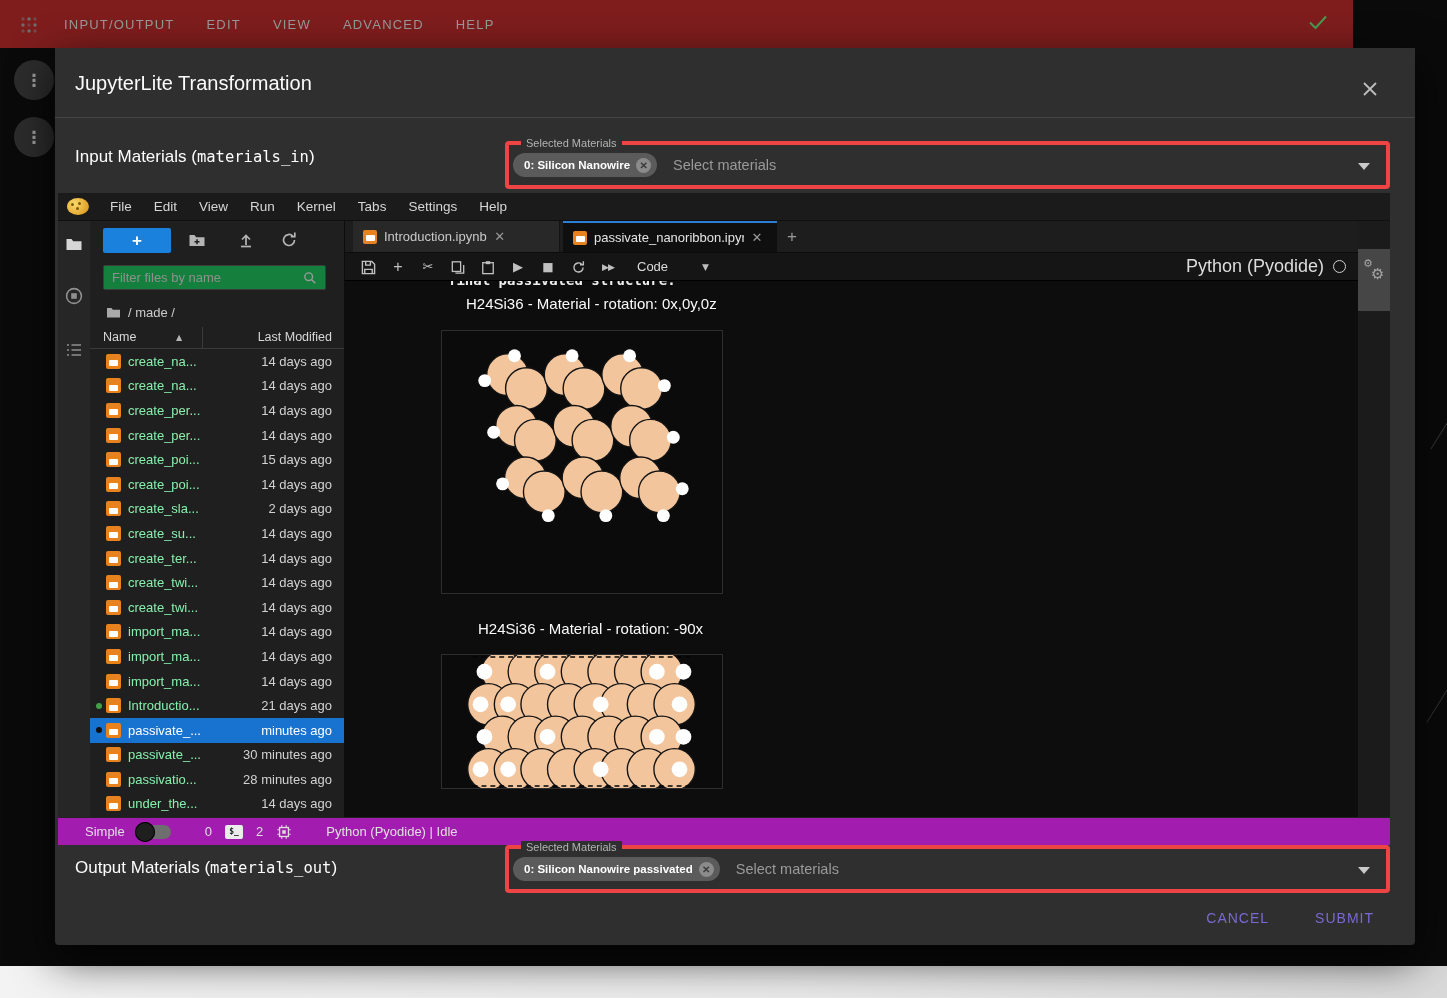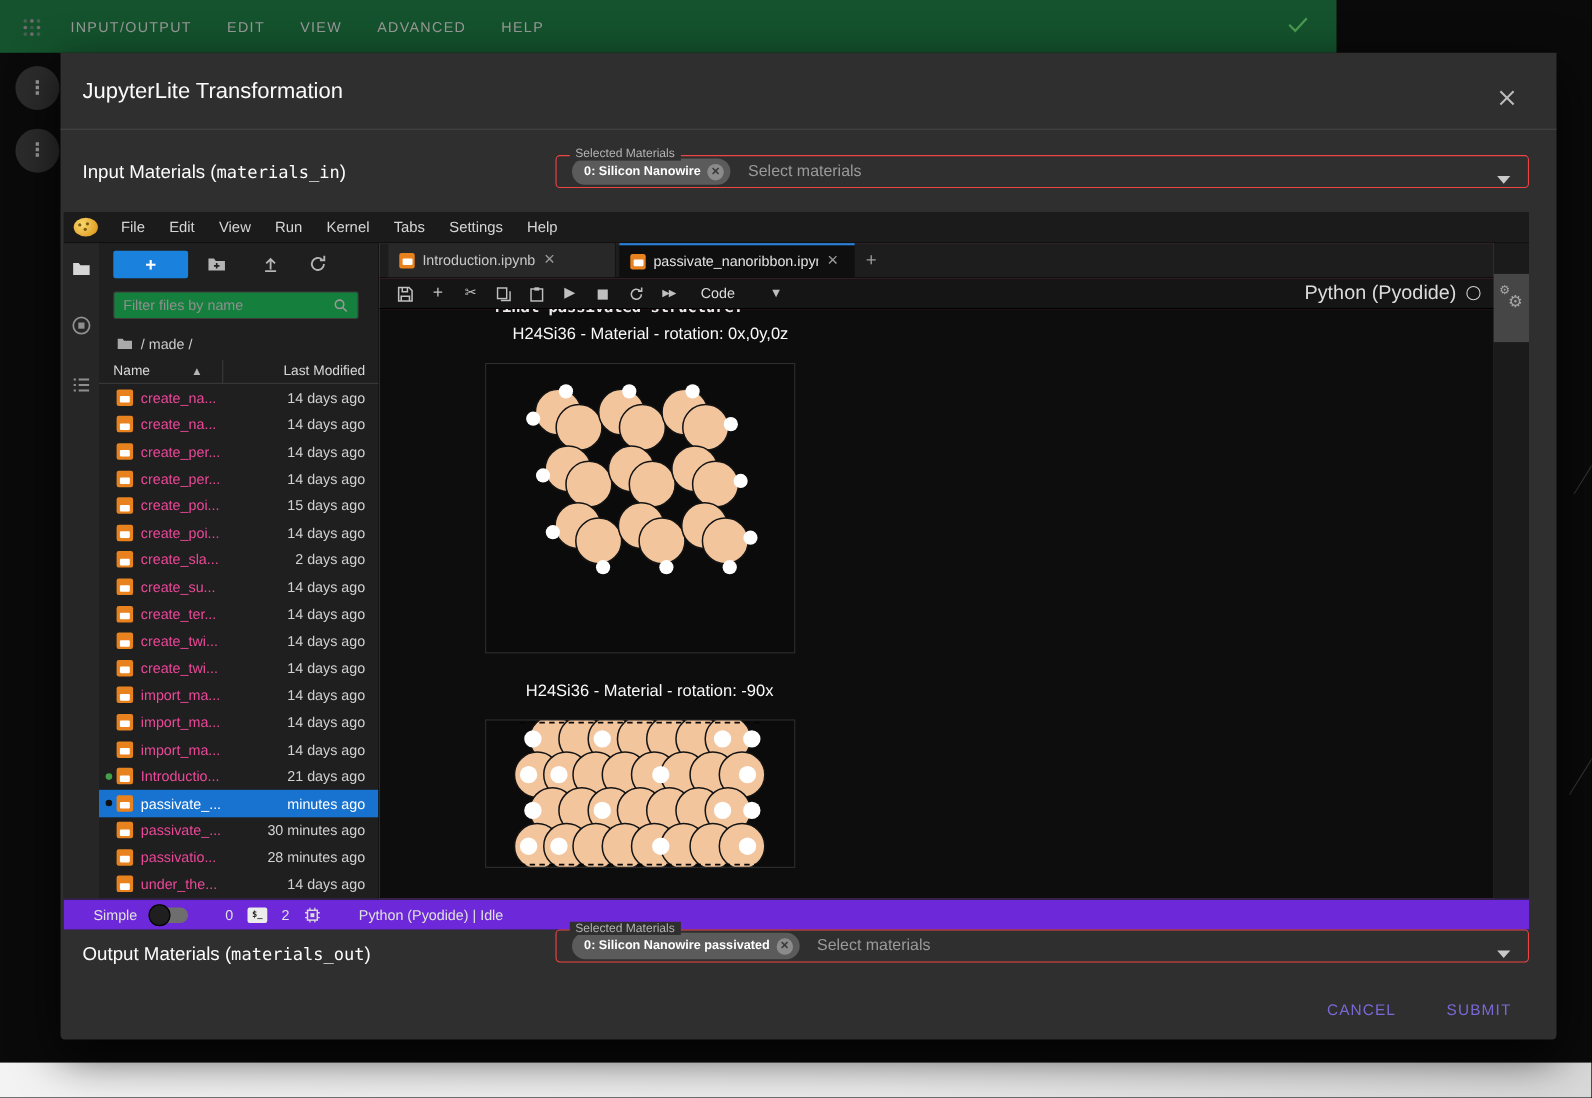--- a/index.html
+++ b/index.html
@@ -5,22 +5,22 @@
   * { margin:0; padding:0; box-sizing:border-box; }
   html,body { background:#000; }
   .canvas {
     position:relative; width:1447px; height:998px; overflow:hidden;
     background:#0a0a0a; font-family:"Liberation Sans", sans-serif;
     -webkit-font-smoothing:antialiased;
   }
   .icon { font-family:"DejaVu Sans", sans-serif; font-style:normal; }
 
   
-  .appbar { position:absolute; left:0; top:0; width:1215px; height:48px;
-    background:#14532d; display:flex; align-items:center; }
+  .appbar { position:absolute; left:0; top:0; width:1353px; height:48px;
+    background:#7f1d1d; display:flex; align-items:center; }
   .appbar nav { display:flex; gap:32px; padding-left:64px; }
   .appbar nav span { font-size:13px; letter-spacing:1.2px; color:#9a9a9a; cursor:default; }
   .apps-grid { position:absolute; left:20px; top:16px; width:18px; height:18px; }
   .check-ok { position:absolute; right:24px; top:13px; }
 
   
   .kebab-fab { position:absolute; width:40px; height:40px; border-radius:50%;
     background:#2c2c2c; color:#9c9c9c; display:flex; align-items:center; justify-content:center;
     font-size:17px; font-weight:bold; }
   .diag-line { position:absolute; height:1px; background:#3f3f3f; opacity:.8; }
@@ -33,22 +33,22 @@
   .dlg-title { position:absolute; left:20px; top:24px; font-size:20px; color:#fbfbfb; }
   .dlg-close { position:absolute; right:34px; top:30px; width:22px; height:22px; color:#bdbdbd; cursor:pointer; }
   .dlg-divider { position:absolute; left:0; top:69px; width:100%; height:1px; background:#454545; }
 
   .section-label { position:absolute; left:20px; font-size:17px; color:#fdfdfd; }
   .section-label .mono { font-family:"DejaVu Sans Mono", monospace; font-size:15.5px; }
   .lbl-in  { top:99px; }
   .lbl-out { top:810px; }
 
   
-  .mat-field { position:absolute; left:450px; width:885px; height:30px;
-    border:1px solid #ef4444; border-radius:4px; display:flex; align-items:center; padding:0 14px; }
+  .mat-field { position:absolute; left:450px; width:885px; height:48px;
+    border:4px solid #ef4444; border-radius:4px; display:flex; align-items:center; padding:0 4px; }
   .mat-field .legend { position:absolute; top:-8px; left:12px; background:#2f2f2f;
     padding:0 5px; font-size:11px; color:#b3b3b3; }
   .fld-in  { top:93px; }
   .fld-out { top:797px; }
   .chip { display:flex; align-items:center; gap:6px; height:24px; background:#5b5b5b;
     border-radius:12px; padding:0 6px 0 11px; color:#fff; font-size:11.5px; font-weight:bold; }
   .chip-x { width:15px; height:15px; border-radius:50%; background:#8b8b8b; color:#3a3a3a;
     display:flex; align-items:center; justify-content:center; font-size:10px; font-weight:bold; cursor:pointer; }
   .mat-placeholder { margin-left:16px; font-size:14.5px; color:#9a9a9a; }
   .mat-arrow { position:absolute; right:16px; top:18px; width:0; height:0;
@@ -95,27 +95,27 @@
 
   .flist { position:absolute; left:0; top:128px; width:100%; bottom:0; overflow:hidden; }
   .frow { position:relative; height:24.6px; display:flex; align-items:center; cursor:pointer; }
   .frow .fdot { position:absolute; left:6px; width:6px; height:6px; border-radius:50%; display:none; }
   .frow.dot-green .fdot { display:block; background:#43a047; }
   .frow.dot-dark  .fdot { display:block; background:#101010; }
   .ficon { position:relative; margin-left:16px; width:15px; height:15px; background:#e8821e;
     border-radius:2px; flex:none; }
   .ficon-in { position:absolute; left:3px; bottom:2.5px; width:9px; height:6px; background:#fff;
     border-radius:1px; }
-  .fname { margin-left:7px; font-size:13px; color:#ec4899; white-space:nowrap; }
+  .fname { margin-left:7px; font-size:13px; color:#86efac; white-space:nowrap; }
   .ftime { margin-left:auto; margin-right:12px; font-size:13px; color:#d2d2d2; white-space:nowrap; }
   .frow.selected { background:#1872d0; }
   .frow.selected .fname, .frow.selected .ftime { color:#fff; }
 
   
-  .nb { position:absolute; left:287px; top:0; width:1013px; height:100%; background:#ec4899; }
+  .nb { position:absolute; left:287px; top:0; width:1013px; height:100%; background:#b91c1c; }
   .tabbar { position:absolute; left:0; top:0; width:100%; height:32px; background:#1d1d1d;
     border-bottom:1px solid #0c0c0c; display:flex; align-items:stretch; }
   .tab { position:relative; display:flex; align-items:center; gap:7px; padding:0 10px;
     font-size:13px; cursor:pointer; }
   .tab .ficon { margin-left:0; width:14px; height:14px; }
   .tab .tx { width:12px; text-align:center; color:#9a9a9a; font-size:13px; }
   .tab1 { width:207px; margin-left:8px; background:#282828; border-right:1px solid #141414; color:#c9c9c9; }
   .tab2 { width:214px; margin-left:3px; background:#0f0f0f; color:#e4e4e4; border-top:2px solid #2b7fd4; }
   .tab2 .lbl { max-width:150px; overflow:hidden; white-space:nowrap; }
   .tab-add { margin-left:10px; align-self:center; color:#9a9a9a; font-size:17px; cursor:pointer; }
@@ -140,21 +140,21 @@
   .fig1 { top:49px; height:264px; }
   .fig2 { top:373px; height:135px; }
   .atom { fill:#f3c59d; stroke:#141414; stroke-width:1.4; }
   .hdot { fill:#ffffff; }
 
   
   .gear-strip { position:absolute; left:1300px; top:28px; width:32px; height:62px; background:#464646; }
   .gear-strip .g { position:absolute; color:#a5a5a5; cursor:pointer; }
 
   
-  .statusbar { position:absolute; left:0; bottom:0; width:100%; height:28px; background:#6d28d9;
+  .statusbar { position:absolute; left:0; bottom:0; width:100%; height:28px; background:#a21caf;
     border-top:1px solid #232323; display:flex; align-items:center; font-size:13px; color:#e0e0e0; }
   .sb-left { display:flex; align-items:center; gap:13px; margin-left:27px; }
   .toggle { position:relative; width:33px; height:14px; background:#6e6e6e; border-radius:7px; cursor:pointer; }
   .toggle .knob { position:absolute; left:-3px; top:-3px; width:20px; height:20px; border-radius:50%;
     background:#1f1f1f; box-shadow:0 0 0 1px #000 inset; }
   .term-badge { width:18px; height:14px; background:#ececec; border-radius:2px; color:#222;
     font-family:"DejaVu Sans Mono",monospace; font-size:8px; font-weight:bold;
     display:flex; align-items:center; justify-content:center; }
   .sb-right { display:flex; align-items:center; gap:18px; margin-left:auto; margin-right:16px; }
   .sb-gap { width:8px; }

